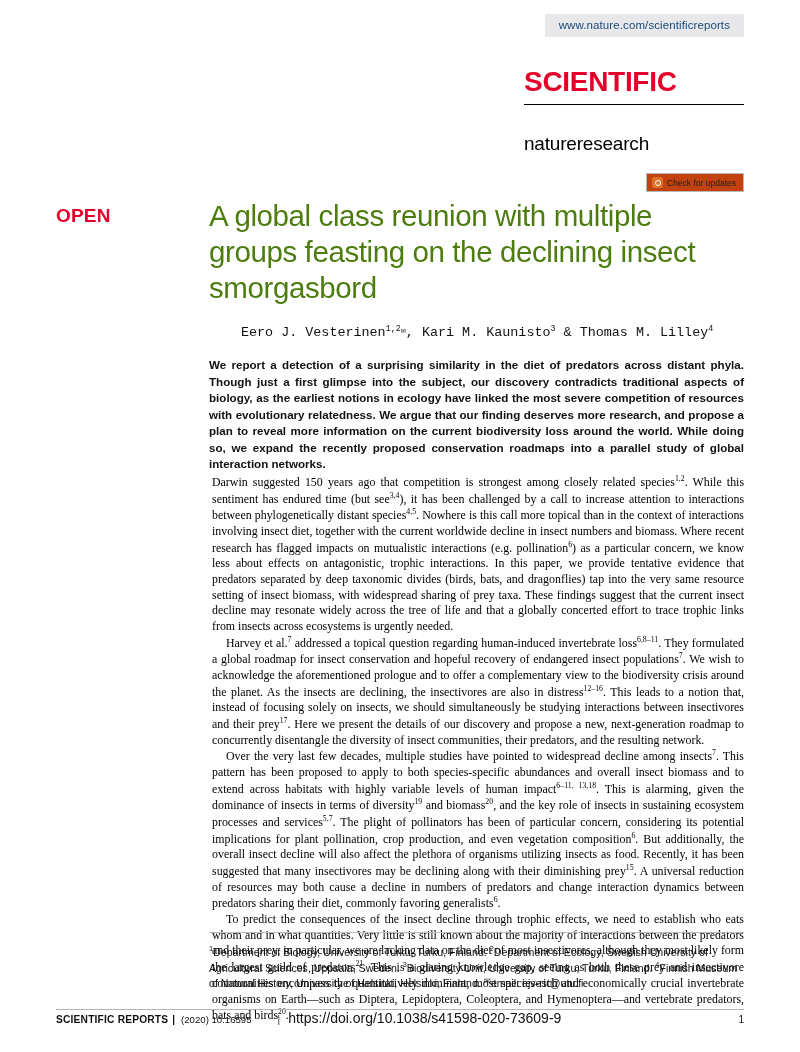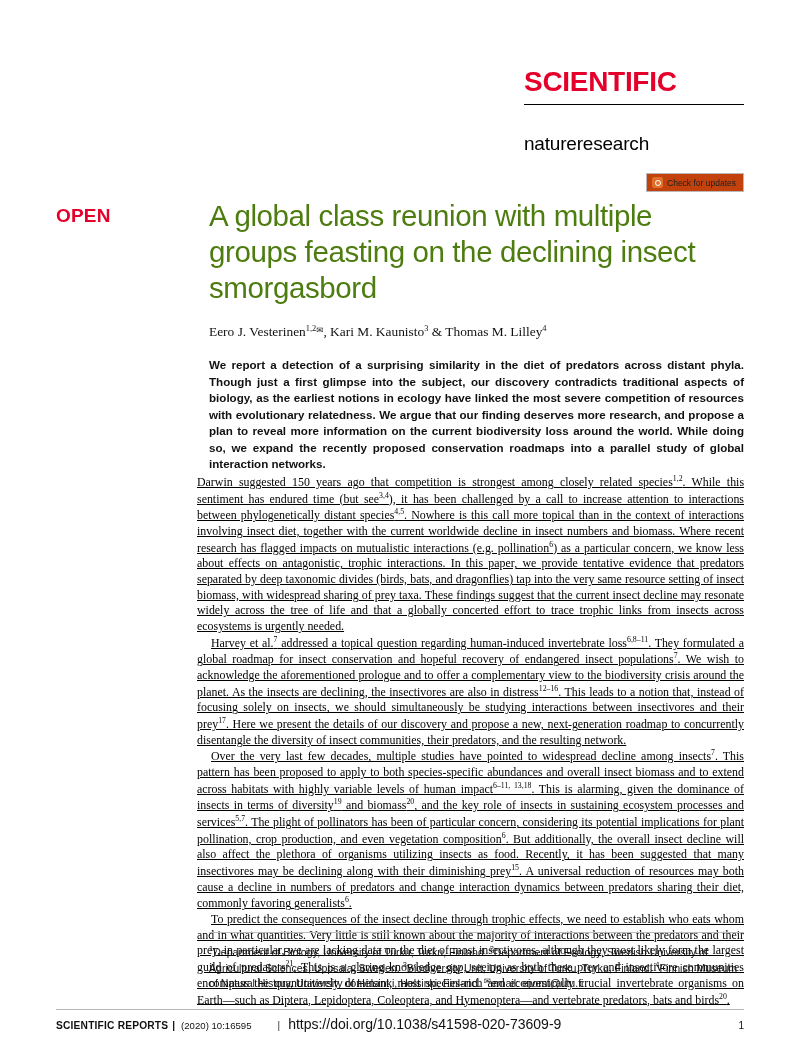--- a/index.html
+++ b/index.html
@@ -110,24 +110,25 @@
   h1.title {
     font-family: "Liberation Sans", sans-serif;
     font-weight: normal;
     font-size: 29.5px;
     line-height: 1.22;
     margin: 0;
     letter-spacing: -0.4px;
     color: #4d7c0f;
   }
   .authors {
-    font-family: Liberation Serif, serif;
+    font-family: Liberation Mono, monospace;
     font-size: 13.4px;
     margin-top: 18px;
     color: #111;
+    margin-left: 32px;
   }
   .authors sup {
     font-size: 8.4px;
     vertical-align: super;
   }
   .envelope {
     font-size: 8.5px;
     display: inline-block;
     transform: translateY(-3px);
   }
@@ -137,29 +138,28 @@
     font-size: 11.6px;
     line-height: 1.42;
     margin-top: 17px;
     text-align: justify;
     color: #111;
   }
 
   
   .body-text {
     position: absolute;
-    left: 197px;
+    left: 212px;
     right: 56px;
     top: 474px;
     font-family: "Liberation Serif", serif;
     font-size: 11.9px;
     line-height: 1.318;
     text-align: justify;
     color: #000;
-    text-decoration: underline;
   }
   .body-text p {
     margin: 0;
     text-indent: 14px;
   }
   .body-text p.first {
     text-indent: 0;
   }
   .body-text sup {
     font-size: 7.8px;
@@ -191,21 +191,21 @@
     position: absolute;
     left: 56px;
     right: 56px;
     bottom: 42px;
     border-top: 0.8px solid #b5b5b5;
   }
   .footer {
     position: absolute;
     left: 56px;
     right: 56px;
-    bottom: 20px;
+    bottom: 26px;
     font-family: "Liberation Sans", sans-serif;
     font-size: 10px;
     color: #111;
     display: flex;
     align-items: baseline;
   }
   .footer .journal {
     font-weight: bold;
     letter-spacing: .2px;
     font-size: 10.2px;
@@ -229,20 +229,21 @@
   .footer .pageno {
     margin-left: auto;
     font-size: 10px;
   }
 </style>
 </head>
 <body>
 
 <div class="page">
 
+  <div class="url-bar">www.nature.com/scientificreports</div>
 
   <div class="brandblock">
     <div class="brand-line1">SCIENTIFIC</div>
     <div class="brand-rule"></div>
     <div class="brand-nature">natureresearch</div>
   </div>
 
   <div class="updates">
     <span class="dot"></span>
     <span>Check for updates</span>

